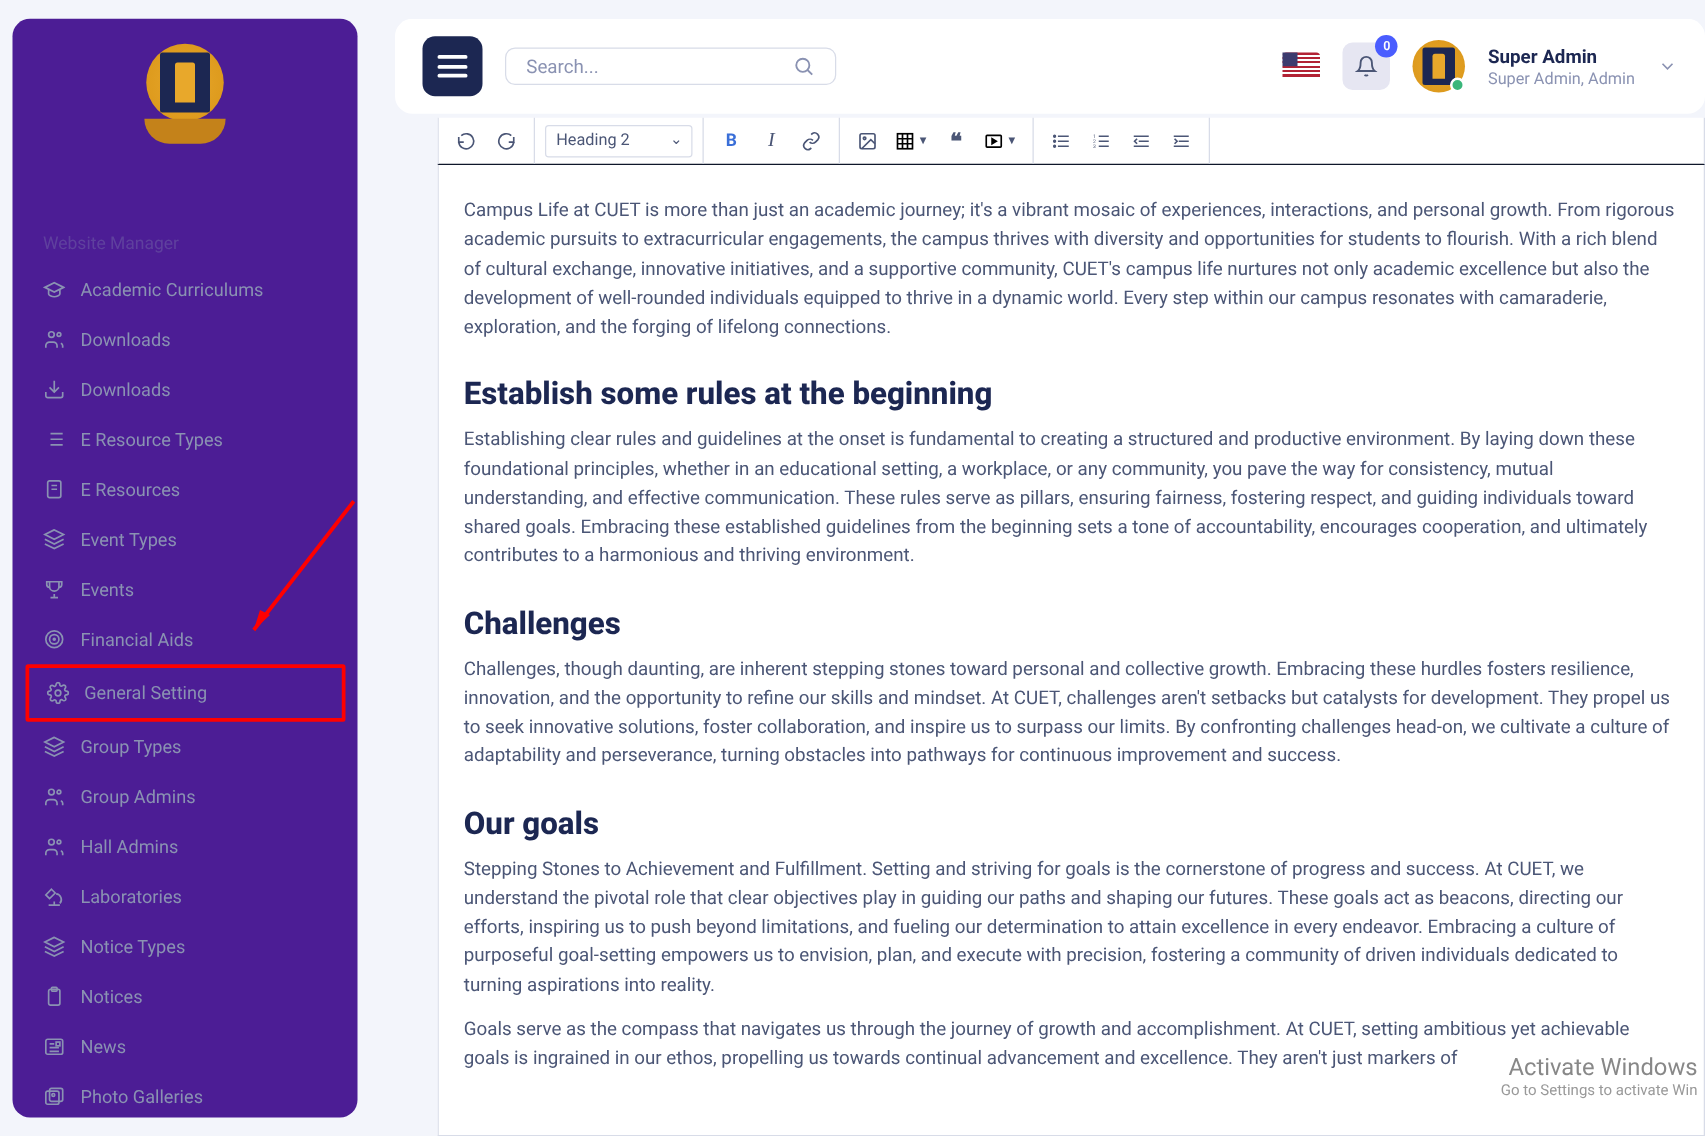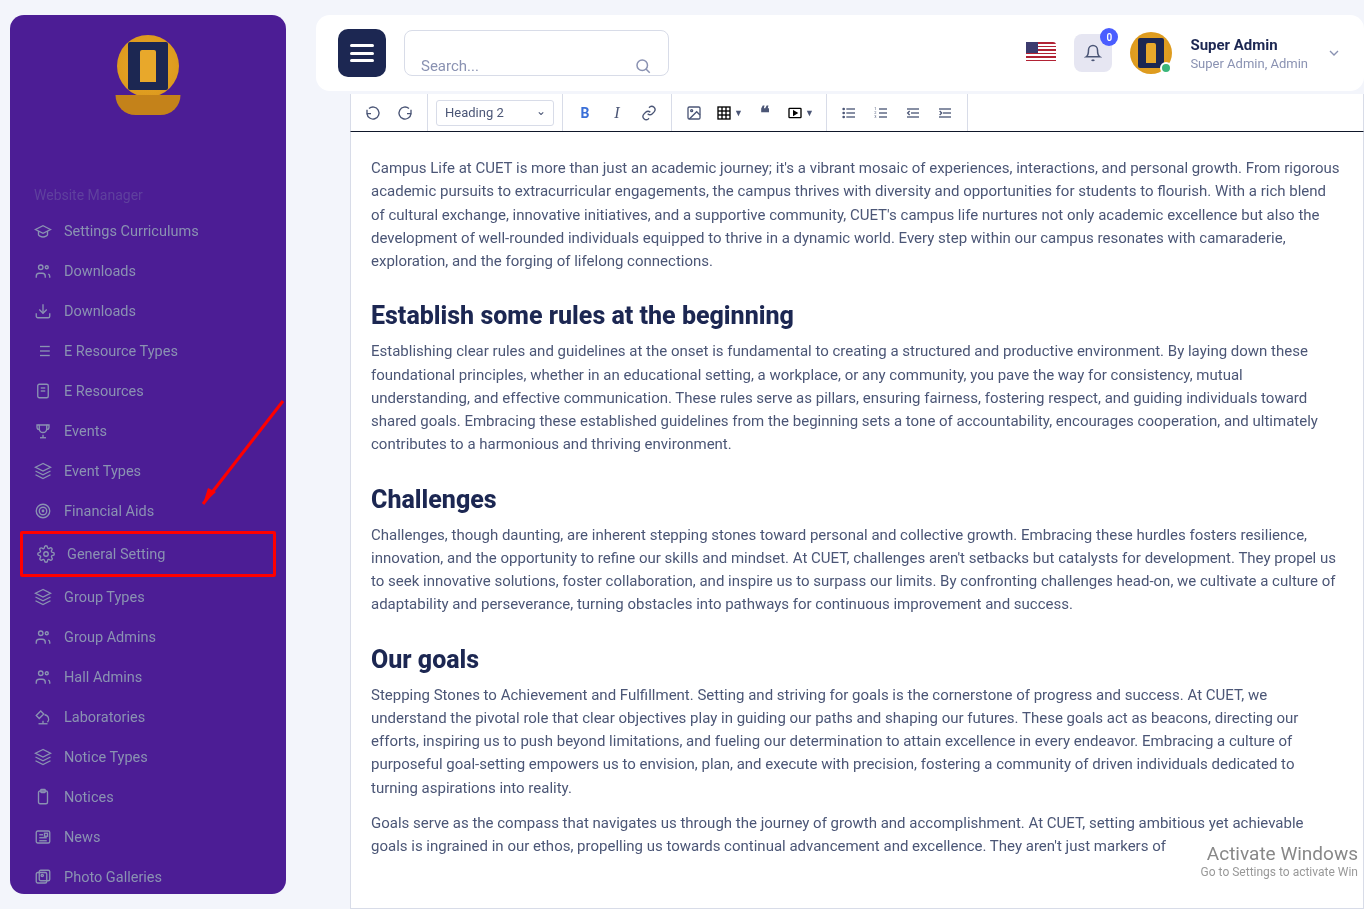--- a/index.html
+++ b/index.html
@@ -23,21 +23,21 @@
 
 .main { flex: 1; display: flex; flex-direction: column; margin: 15px 0 0 30px; overflow: hidden; }
 .topbar { background: #fff; border-radius: 14px; padding: 14px 22px; display: flex; align-items: center; gap: 18px; margin-right: 0; }
 .menu-btn { width: 48px; height: 48px; background: #1c2752; border-radius: 10px; display: flex; align-items: center; justify-content: center; cursor: pointer; flex-shrink: 0; }
 .menu-icon { width: 24px; height: 18px; position: relative; }
 .menu-icon span { position: absolute; height: 3px; width: 100%; background: #fff; border-radius: 2px; }
 .menu-icon span:nth-child(1) { top: 0; }
 .menu-icon span:nth-child(2) { top: 7.5px; }
 .menu-icon span:nth-child(3) { top: 15px; }
 
-.search-box { border: 1px solid #d8dce8; border-radius: 8px; display: flex; align-items: flex-end; padding: 0 16px; width: 265px; height: 46px; }
+.search-box { border: 1px solid #d8dce8; border-radius: 8px; display: flex; align-items: center; padding: 0 16px; width: 265px; height: 30px; }
 .search-box input { border: none; outline: none; flex: 1; font-size: 15px; color: #4b5676; }
 .search-box input::placeholder { color: #8a92b2; }
 .search-icon-el { width: 18px; height: 18px; color: #8a92b2; }
 
 .topbar-spacer { flex: 1; }
 .flag { width: 30px; height: 22px; border-radius: 3px; background: linear-gradient(to bottom, #b22234 0%, #b22234 8%, #fff 8%, #fff 16%, #b22234 16%, #b22234 24%, #fff 24%, #fff 32%, #b22234 32%, #b22234 40%, #fff 40%, #fff 48%, #b22234 48%, #b22234 56%, #fff 56%, #fff 64%, #b22234 64%, #b22234 72%, #fff 72%, #fff 80%, #b22234 80%, #b22234 88%, #fff 88%, #fff 100%); position: relative; cursor: pointer; }
 .flag::before { content: ''; position: absolute; top: 0; left: 0; width: 12px; height: 11px; background: #3c3b6e; }
 
 .notif { width: 38px; height: 38px; background: #e6e6f2; border-radius: 8px; display: flex; align-items: center; justify-content: center; position: relative; cursor: pointer; }
 .notif-badge { position: absolute; top: -6px; right: -6px; background: #4a5dff; color: #fff; font-size: 10px; width: 18px; height: 18px; border-radius: 50%; display: flex; align-items: center; justify-content: center; font-weight: 600; }
@@ -95,21 +95,21 @@
   </div>
   <div class="sidebar-nav" id="sidebar-nav">
     <div class="nav-faded">Website Manager</div>
   <div class="nav-item">
         <span class="icon">
           <svg viewBox="0 0 24 24">
             <path d="M22 10L12 5 2 10l10 5 10-5z"></path>
             <path d="M6 12v5c0 1 3 3 6 3s6-2 6-3v-5"></path>
           </svg>
         </span>
-        <span>Settings Curriculums</span>
+        <span>Academic Curriculums</span>
       </div>
       <div class="nav-item">
         <span class="icon">
           <svg viewBox="0 0 24 24">
             <circle cx="9" cy="7" r="3"></circle>
             <path d="M3 21v-2a4 4 0 0 1 4-4h4a4 4 0 0 1 4 4v2"></path>
             <circle cx="17" cy="7" r="2"></circle>
             <path d="M21 21v-2a3 3 0 0 0-2-2.8"></path>
           </svg>
         </span>
@@ -144,38 +144,38 @@
             <rect x="5" y="3" width="14" height="18" rx="2"></rect>
             <line x1="9" y1="8" x2="15" y2="8"></line>
             <line x1="9" y1="12" x2="15" y2="12"></line>
           </svg>
         </span>
         <span>E Resources</span>
       </div>
       <div class="nav-item">
         <span class="icon">
           <svg viewBox="0 0 24 24">
+            <polygon points="12 2 2 7 12 12 22 7 12 2"></polygon>
+            <polyline points="2 17 12 22 22 17"></polyline>
+            <polyline points="2 12 12 17 22 12"></polyline>
+          </svg>
+        </span>
+        <span>Event Types</span>
+      </div>
+      <div class="nav-item">
+        <span class="icon">
+          <svg viewBox="0 0 24 24">
             <path d="M8 21h8"></path>
             <path d="M12 17v4"></path>
             <path d="M7 4h10v5a5 5 0 0 1-10 0V4z"></path>
             <path d="M17 4h3v3a3 3 0 0 1-3 3"></path>
             <path d="M7 4H4v3a3 3 0 0 0 3 3"></path>
           </svg>
         </span>
         <span>Events</span>
-      </div>
-      <div class="nav-item">
-        <span class="icon">
-          <svg viewBox="0 0 24 24">
-            <polygon points="12 2 2 7 12 12 22 7 12 2"></polygon>
-            <polyline points="2 17 12 22 22 17"></polyline>
-            <polyline points="2 12 12 17 22 12"></polyline>
-          </svg>
-        </span>
-        <span>Event Types</span>
       </div>
       <div class="nav-item">
         <span class="icon">
           <svg viewBox="0 0 24 24">
             <circle cx="12" cy="12" r="9"></circle>
             <circle cx="12" cy="12" r="5"></circle>
             <circle cx="12" cy="12" r="1" fill="currentColor"></circle>
           </svg>
         </span>
         <span>Financial Aids</span>

